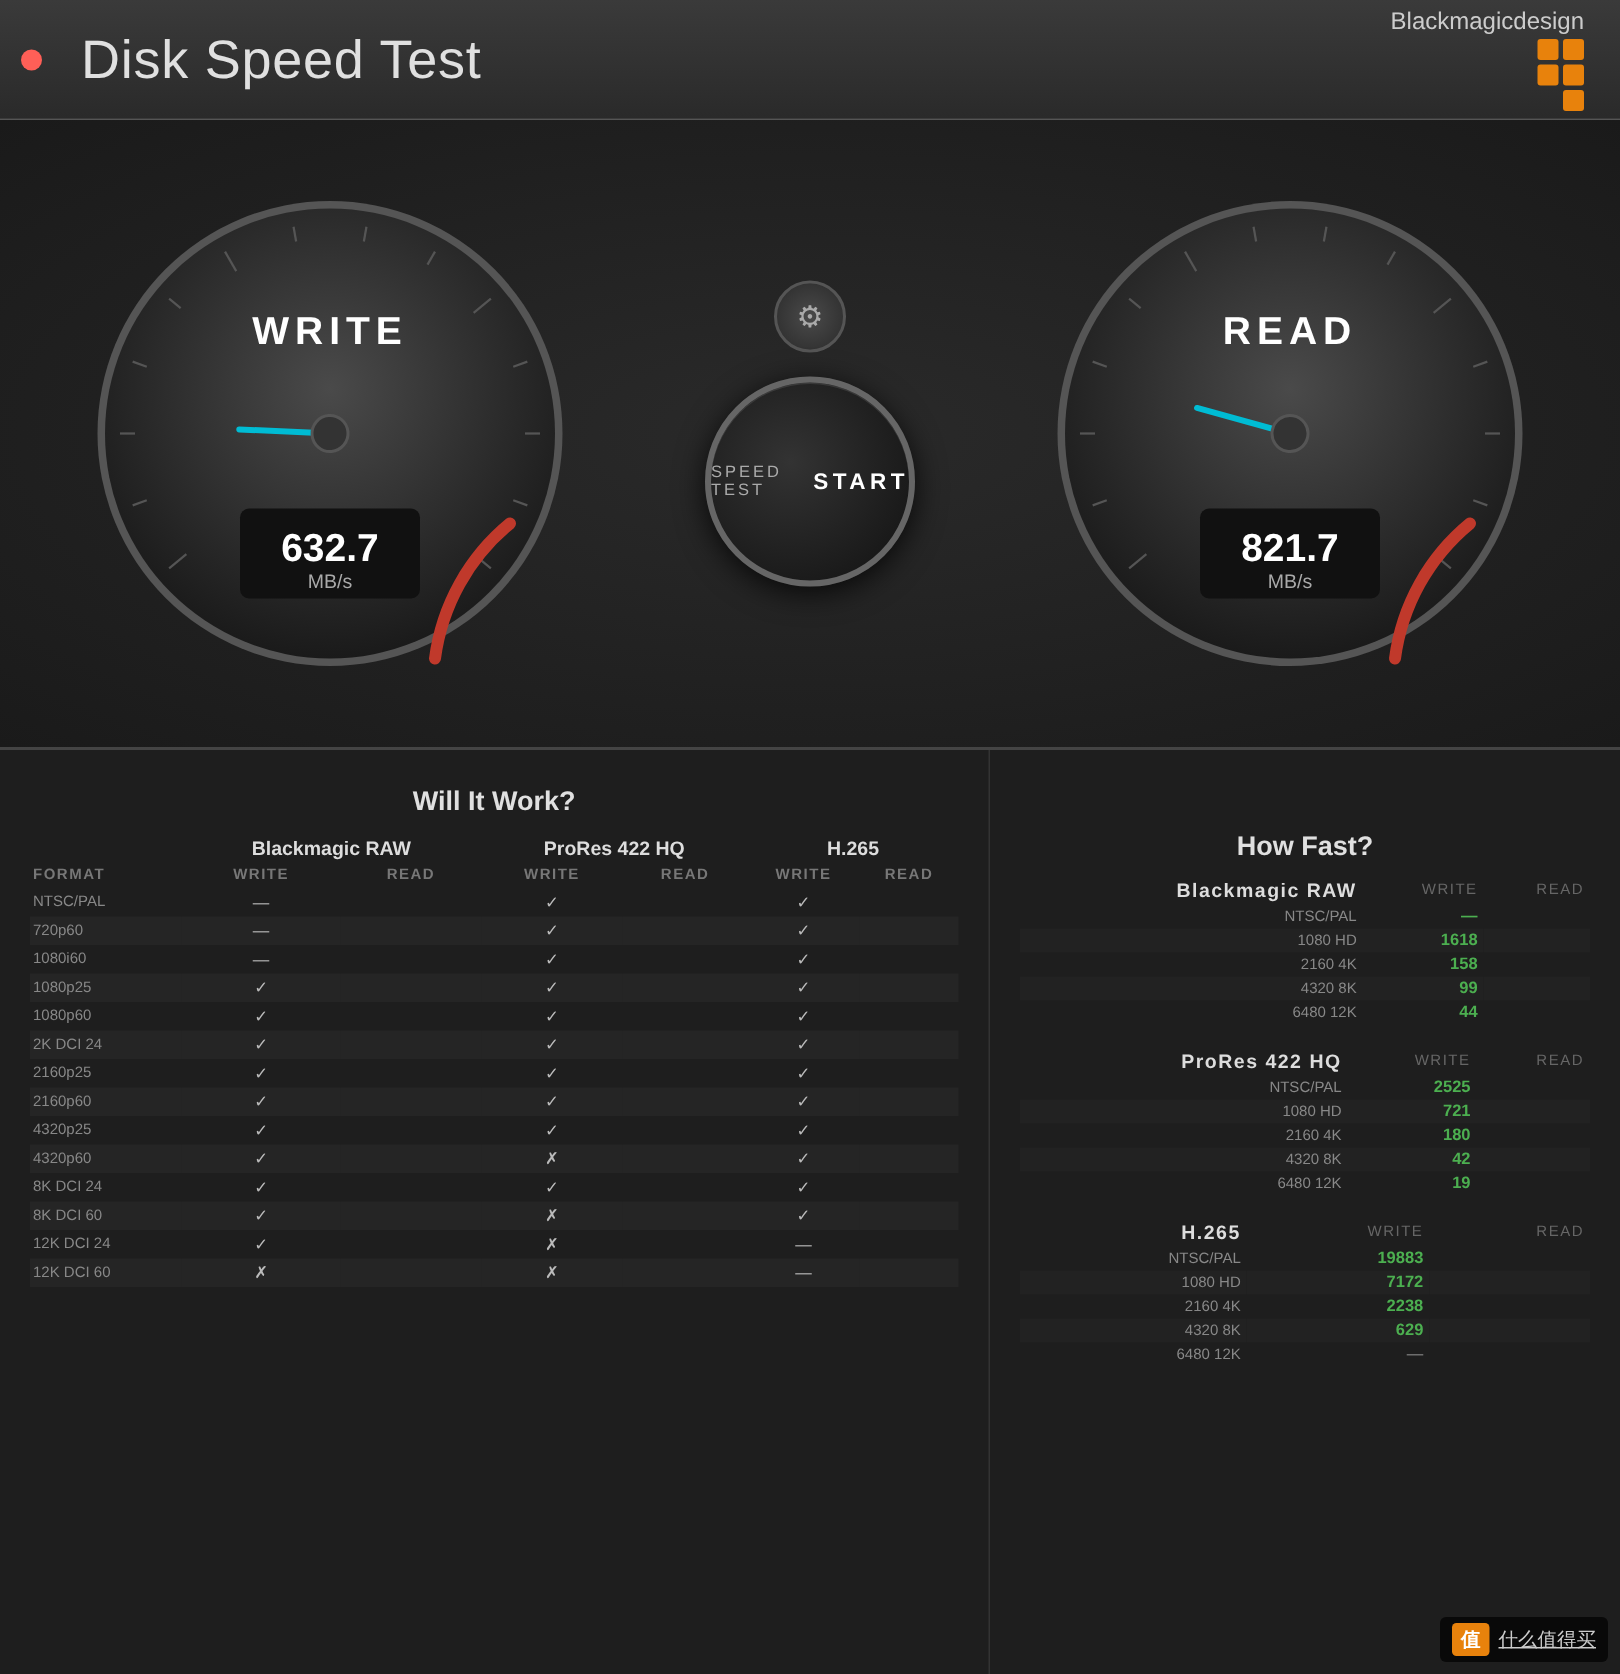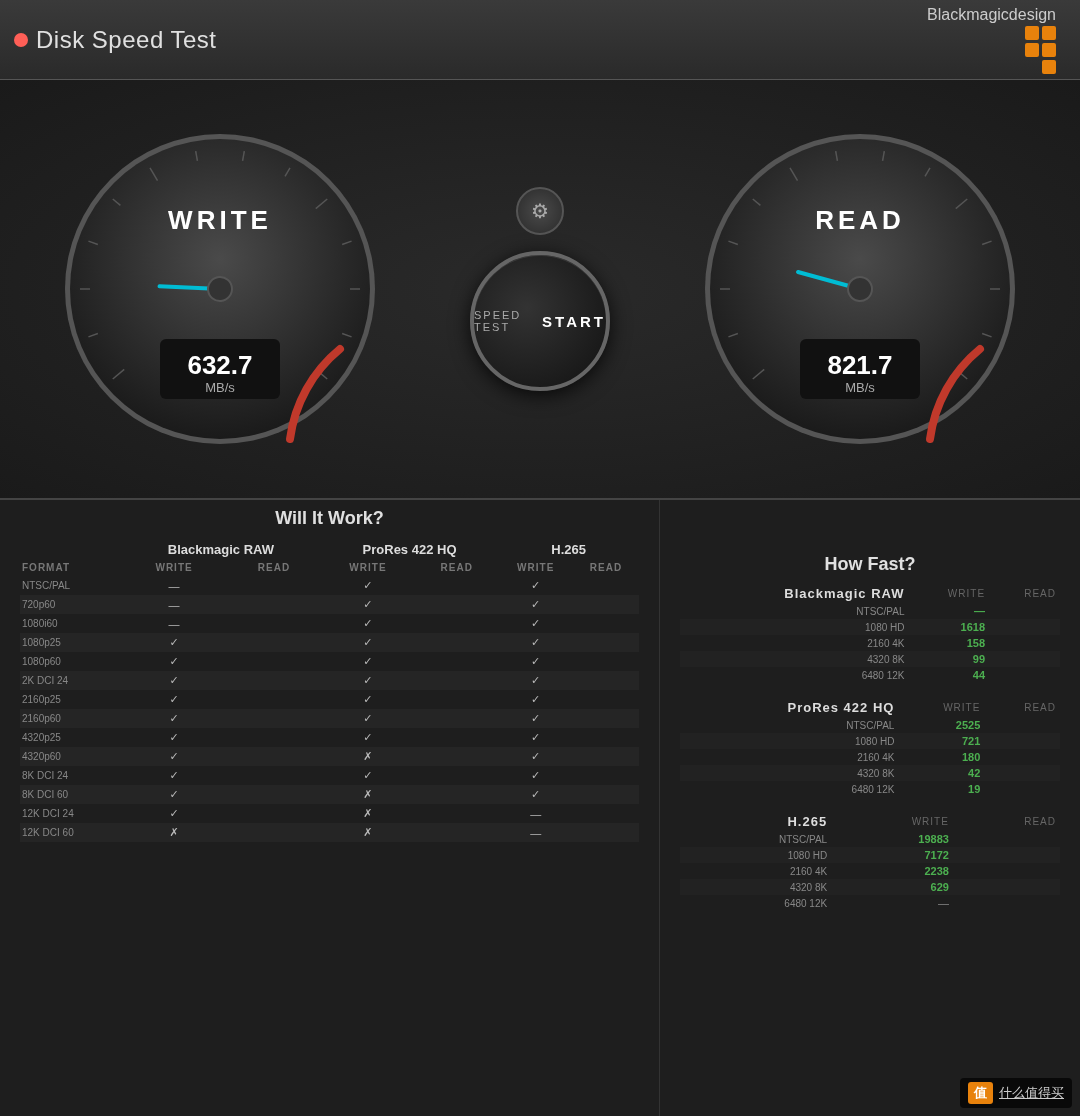--- a/index.html
+++ b/index.html
@@ -28,24 +28,24 @@
       background: #ff5f57;
       border-radius: 50%;
       cursor: pointer;
       position: absolute;
       left: 14px;
       top: 50%;
       transform: translateY(-50%);
     }
     #app-title {
       color: #e0e0e0;
-      font-size: 24px;
+      font-size: 36px;
       font-weight: 300;
       letter-spacing: 0.5px;
-      margin-left: 12px;
+      margin-left: 30px;
     }
     #brand-logo {
       display: flex;
       flex-direction: column;
       align-items: flex-end;
       gap: 2px;
       text-align: right;
     }
     #brand-name {
       color: #ccc;
@@ -134,21 +134,21 @@
 
     
     #bottom-section {
       display: flex;
       height: calc(1116px - 80px - 420px);
       background: #1e1e1e;
     }
 
     #will-it-work {
       flex: 0 0 660px;
-      padding: 8px 20px;
+      padding: 24px 20px;
       border-right: 1px solid #333;
       overflow: hidden;
     }
     #how-fast {
       flex: 1;
       padding: 16px 20px;
       overflow: hidden;
       margin-top: 38px;
     }
 

